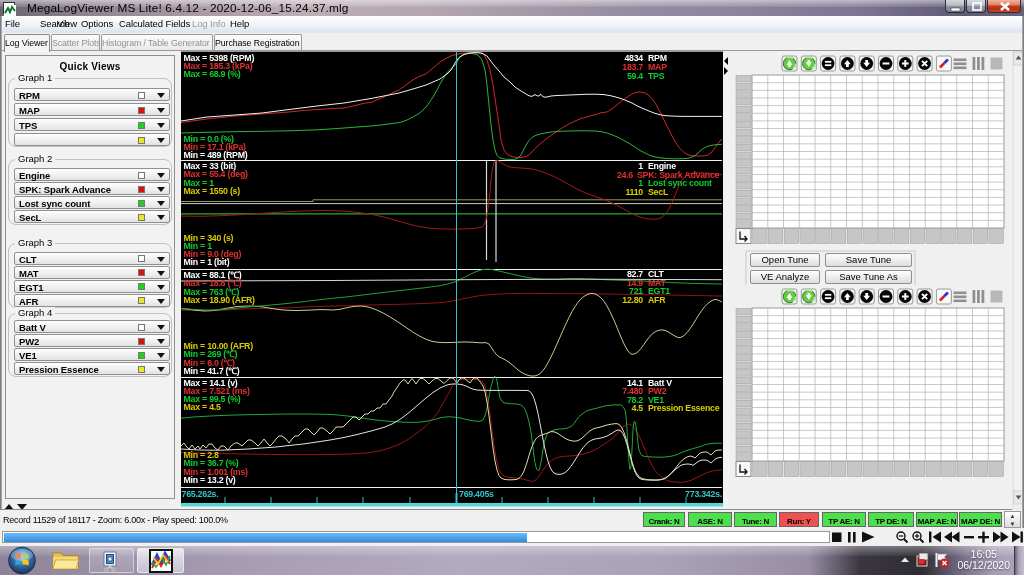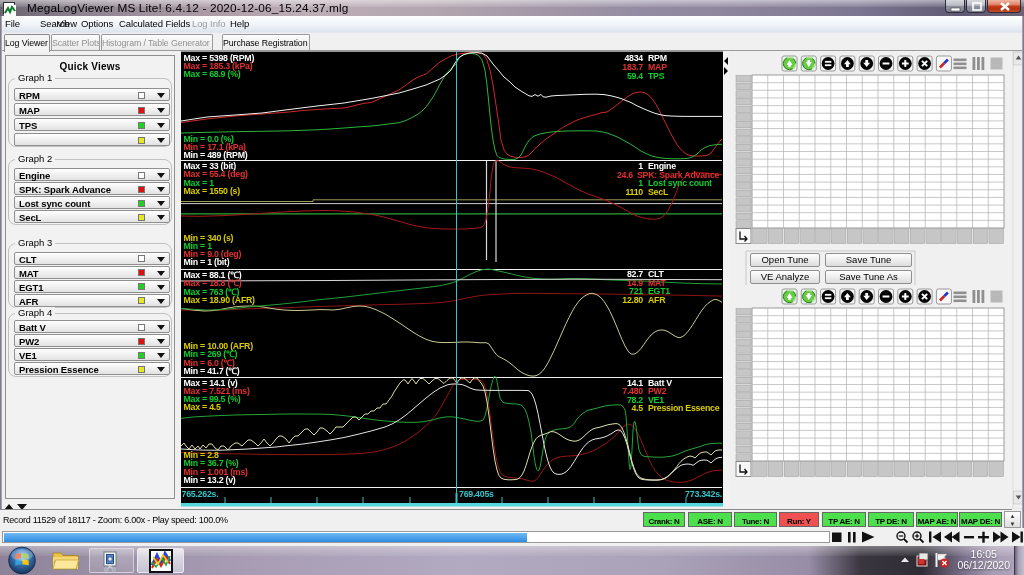--- a/index.html
+++ b/index.html
@@ -23,21 +23,21 @@
 .winbtn svg { position:absolute; left:0; top:0; }
 
 
 #menubar { left:0; top:16px; width:1024px; height:17px; background:linear-gradient(180deg,#ffffff,#eef2f7 60%,#dde4ee); border-bottom:1px solid #e3e6ea; font-size:9.5px; letter-spacing:-0.1px; color:#000; }
 #menubar span { position:absolute; top:2px; }
 
 
 #tabbar { left:0; top:33px; width:1024px; height:18px; background:#f0f0f0; }
 .tab { position:absolute; top:1px; height:17px; white-space:nowrap; overflow:hidden; font-size:8.8px; letter-spacing:-0.1px; text-align:left; padding:3px 0 0 0; background:linear-gradient(180deg,#fcfcfc,#e8e8e8); border:1px solid #9a9a9a; border-bottom:none; border-radius:2px 2px 0 0; color:#8f8f8f; }
 .tab.active { background:#f4f4f4; color:#000; border-color:#8a8a8a; height:18px; z-index:2; }
-.tab.en { color:#000;margin-left:8px; }
+.tab.en { color:#000; }
 #tabline { position:absolute; left:0; top:50px; width:1024px; height:1px; background:#9a9a9a; }
 
 
 #content { left:0; top:51px; width:1024px; height:458px; background:#f0f0f0; }
 
 
 #lpanel { position:absolute; left:5px; top:4px; width:170px; height:444px; background:#f2f2f2; border:1px solid #8f8f8f; }
 #lpanel h3 { font-size:10px; font-weight:bold; text-align:center; margin-top:5px; letter-spacing:0.2px;}
 .grp { position:absolute; left:2px; width:164px; border:1px solid #c0c0c0; border-radius:8px; }
 .grp .glabel { position:absolute; left:6px; top:-7px; background:#f2f2f2; padding:0 3px; font-size:9.5px; }

